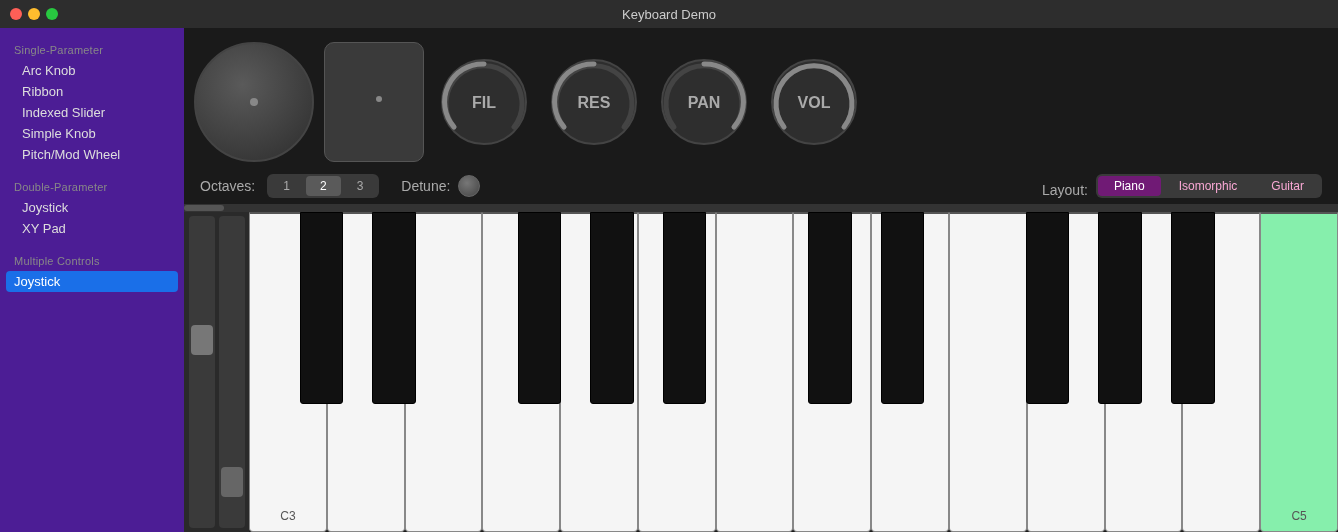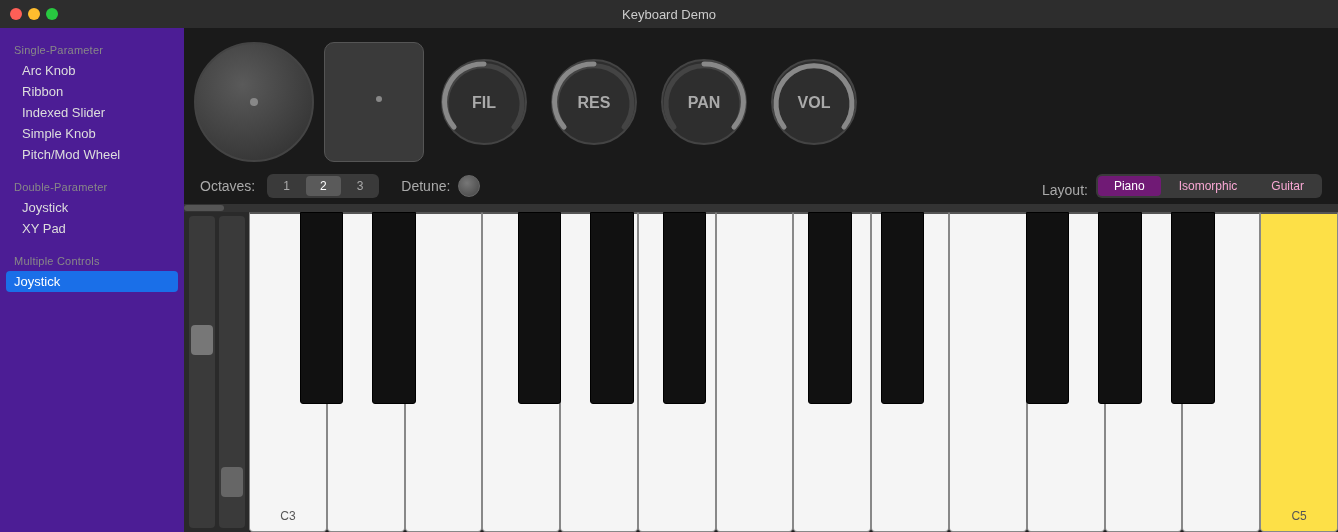--- a/index.html
+++ b/index.html
@@ -450,21 +450,21 @@
                   <div style="flex: 1 1 0%; background: rgb(245, 245, 245); border-width: 2px 1px 1px; border-style: solid; border-color: rgb(85, 85, 85) rgb(136, 136, 136) rgb(136, 136, 136); border-image: initial; border-radius: 0px 0px 4px 4px; position: relative; cursor: pointer;"></div>
                   <div style="flex: 1 1 0%; background: rgb(245, 245, 245); border-width: 2px 1px 1px; border-style: solid; border-color: rgb(85, 85, 85) rgb(136, 136, 136) rgb(136, 136, 136); border-image: initial; border-radius: 0px 0px 4px 4px; position: relative; cursor: pointer;"></div>
                   <div style="flex: 1 1 0%; background: rgb(245, 245, 245); border-width: 2px 1px 1px; border-style: solid; border-color: rgb(85, 85, 85) rgb(136, 136, 136) rgb(136, 136, 136); border-image: initial; border-radius: 0px 0px 4px 4px; position: relative; cursor: pointer;"></div>
                   <div style="flex: 1 1 0%; background: rgb(245, 245, 245); border-width: 2px 1px 1px; border-style: solid; border-color: rgb(85, 85, 85) rgb(136, 136, 136) rgb(136, 136, 136); border-image: initial; border-radius: 0px 0px 4px 4px; position: relative; cursor: pointer;"></div>
                   <div style="flex: 1 1 0%; background: rgb(245, 245, 245); border-width: 2px 1px 1px; border-style: solid; border-color: rgb(85, 85, 85) rgb(136, 136, 136) rgb(136, 136, 136); border-image: initial; border-radius: 0px 0px 4px 4px; position: relative; cursor: pointer;"></div>
                   <div style="flex: 1 1 0%; background: rgb(245, 245, 245); border-width: 2px 1px 1px; border-style: solid; border-color: rgb(85, 85, 85) rgb(136, 136, 136) rgb(136, 136, 136); border-image: initial; border-radius: 0px 0px 4px 4px; position: relative; cursor: pointer;"></div>
                   <div style="flex: 1 1 0%; background: rgb(245, 245, 245); border-width: 2px 1px 1px; border-style: solid; border-color: rgb(85, 85, 85) rgb(136, 136, 136) rgb(136, 136, 136); border-image: initial; border-radius: 0px 0px 4px 4px; position: relative; cursor: pointer;"></div>
                   <div style="flex: 1 1 0%; background: rgb(245, 245, 245); border-width: 2px 1px 1px; border-style: solid; border-color: rgb(85, 85, 85) rgb(136, 136, 136) rgb(136, 136, 136); border-image: initial; border-radius: 0px 0px 4px 4px; position: relative; cursor: pointer;"></div>
                   <div style="flex: 1 1 0%; background: rgb(245, 245, 245); border-width: 2px 1px 1px; border-style: solid; border-color: rgb(85, 85, 85) rgb(136, 136, 136) rgb(136, 136, 136); border-image: initial; border-radius: 0px 0px 4px 4px; position: relative; cursor: pointer;"></div>
                   <div style="flex: 1 1 0%; background: rgb(245, 245, 245); border-width: 2px 1px 1px; border-style: solid; border-color: rgb(85, 85, 85) rgb(136, 136, 136) rgb(136, 136, 136); border-image: initial; border-radius: 0px 0px 4px 4px; position: relative; cursor: pointer;"></div>
-                  <div style="flex: 1 1 0%; background: #fde047; border-width: 2px 1px 1px; border-style: solid; border-color: rgb(85, 85, 85) rgb(136, 136, 136) rgb(136, 136, 136); border-image: initial; border-radius: 0px 0px 4px 4px; position: relative; cursor: pointer;">
+                  <div style="flex: 1 1 0%; background: #86efac; border-width: 2px 1px 1px; border-style: solid; border-color: rgb(85, 85, 85) rgb(136, 136, 136) rgb(136, 136, 136); border-image: initial; border-radius: 0px 0px 4px 4px; position: relative; cursor: pointer;">
                     <span style="position: absolute; bottom: 8px; left: 50%; transform: translateX(-50%); color: rgb(85, 85, 85); font-size: 12px; font-weight: 500; font-family: -apple-system, sans-serif; pointer-events: none;">C5</span>
                   </div>
                 </div>
                 <div style="position: absolute; top: 0px; left: 0px; right: 0px; height: 60%; pointer-events: none;">
                   <div style="position: absolute; left: 4.66667%; width: 4%; height: 100%; background: rgb(17, 17, 17); border-radius: 0px 0px 3px 3px; border: 1px solid rgb(0, 0, 0); pointer-events: all; cursor: pointer; z-index: 2;"></div>
                   <div style="position: absolute; left: 11.3333%; width: 4%; height: 100%; background: rgb(17, 17, 17); border-radius: 0px 0px 3px 3px; border: 1px solid rgb(0, 0, 0); pointer-events: all; cursor: pointer; z-index: 2;"></div>
                   <div style="position: absolute; left: 24.6667%; width: 4%; height: 100%; background: rgb(17, 17, 17); border-radius: 0px 0px 3px 3px; border: 1px solid rgb(0, 0, 0); pointer-events: all; cursor: pointer; z-index: 2;"></div>
                   <div style="position: absolute; left: 31.3333%; width: 4%; height: 100%; background: rgb(17, 17, 17); border-radius: 0px 0px 3px 3px; border: 1px solid rgb(0, 0, 0); pointer-events: all; cursor: pointer; z-index: 2;"></div>
                   <div style="position: absolute; left: 38%; width: 4%; height: 100%; background: rgb(17, 17, 17); border-radius: 0px 0px 3px 3px; border: 1px solid rgb(0, 0, 0); pointer-events: all; cursor: pointer; z-index: 2;"></div>
                   <div style="position: absolute; left: 51.3333%; width: 4%; height: 100%; background: rgb(17, 17, 17); border-radius: 0px 0px 3px 3px; border: 1px solid rgb(0, 0, 0); pointer-events: all; cursor: pointer; z-index: 2;"></div>

